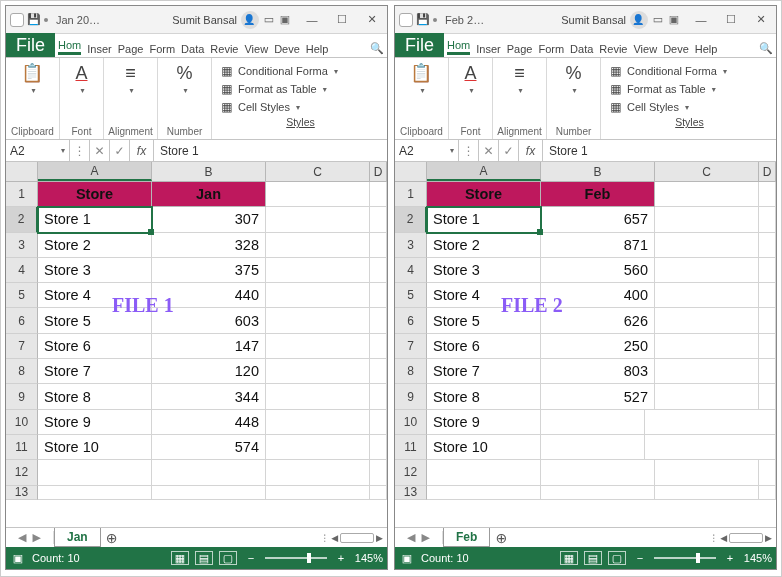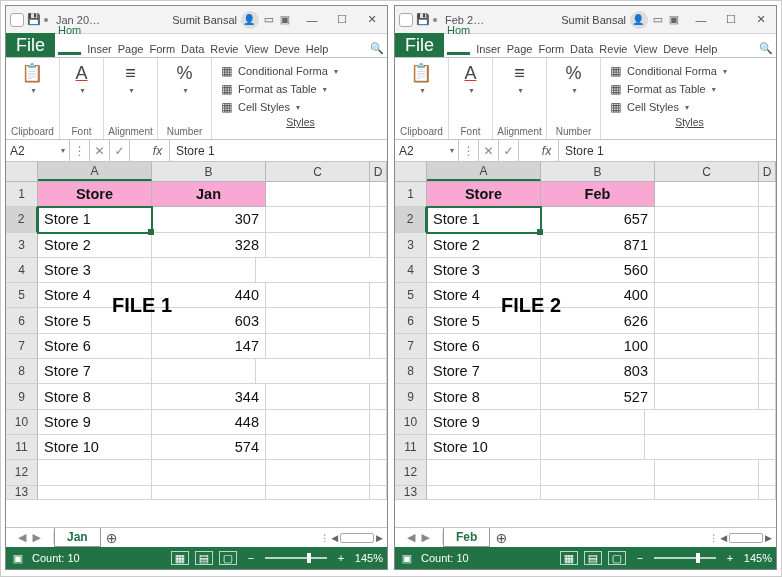--- a/index.html
+++ b/index.html
@@ -58,21 +58,21 @@
     background:#217346;
     color:#fff;
     height:24px;
     display:flex;align-items:center;
     padding:0 10px;
     font-size:18px;
   }
   .tab { padding:0 3px 2px 3px; height:24px; display:flex; align-items:flex-end;}
   .tab.active { color:#217346; }
   .tab.active::after { }
-  .tab.active .u { border-bottom:3px solid #217346; padding-bottom:16px;}
+  .tab.active .u { border-bottom:3px solid #217346; padding-bottom:1px;}
   .tabs .spacer { flex:1; }
   
   .ribbon {
     height:82px;
     border-bottom:1px solid #c5c5c5;
     display:flex;
     font-size:10.5px;
     color:#444;
   }
   .group {
@@ -94,50 +94,51 @@
     height:22px;
     border-bottom:1px solid #c5c5c5;
     display:flex;
     align-items:stretch;
     font-size:12px;
     color:#333;
   }
   .name-box { width:64px;border-right:1px solid #c5c5c5;display:flex;align-items:center;padding:0 4px;justify-content:space-between;}
   .name-box .dd { font-size:8px;color:#666;}
   .fn-btn { width:20px;border-right:1px solid #c5c5c5;display:flex;align-items:center;justify-content:center;color:#888;}
-  .fx { width:24px;display:flex;align-items:center;justify-content:center;font-style:italic;color:#555;border-right:1px solid #c5c5c5;margin-left:16px;}
+  .fx { width:24px;display:flex;align-items:center;justify-content:center;font-style:italic;color:#555;border-right:1px solid #c5c5c5;}
   .formula-in { flex:1;display:flex;align-items:center;padding:0 6px;}
   
   .colhdr { display:flex;height:20px;background:#e6e6e6;border-bottom:1px solid #b7b7b7;}
   .corner { width:32px;border-right:1px solid #b7b7b7;background:#e6e6e6;}
   .ch { display:flex;align-items:center;justify-content:center;border-right:1px solid #b7b7b7;color:#444;font-size:12px;}
   .ch.a ,.ch.b { width:114px }
   .ch.c { width:104px;}
   .ch.d { flex:1;}
   .colhdr .ch.sel { background:#d3d3d3; border-bottom:2px solid #217346; }
   
   .grid { flex:1; overflow:hidden; position:relative;}
   .row { display:flex;height:25.3px;}
   .rhdr { width:32px;background:#e6e6e6;border-right:1px solid #b7b7b7;border-bottom:1px solid #d0d0d0;display:flex;align-items:center;justify-content:center;font-size:12px;color:#444;}
   .rhdr.sel { background:#d3d3d3; border-right:2px solid #217346;}
   .cell { border-right:1px solid #d4d4d4;border-bottom:1px solid #d4d4d4;display:flex;align-items:center;padding:0 6px;font-size:14.5px;color:#111;}
   .cell.a ,.cell.b { width:114px;}
   .cell.c { width:104px;}
   .cell.d { flex:1;}
   .cell.b { justify-content:flex-end;}
-  .hdr-cell { background:#f9a8d4;font-weight:bold;justify-content:center;border-right:1px solid #b7b7b7;border-bottom:1px solid #b7b7b7;}
+  .hdr-cell { background:#be185d;font-weight:bold;justify-content:center;border-right:1px solid #b7b7b7;border-bottom:1px solid #b7b7b7;}
   .cell.selected { outline:2px solid #217346; outline-offset:-1px;}
   .cell.selected::after {
     content:''; position:absolute; width:6px;height:6px;background:#217346;right:-3px;bottom:-3px;
   }
   .cell.selected { position:relative;}
   
   .overlay-label {
-    position:absolute; font-size:20px; font-weight:bold; color:#000000;
+    position:absolute; font-size:20px; font-weight:bold; color:#8b5cf6;
     pointer-events:none;
+    font-family:Liberation Serif, serif;
   }
   
   .sheettabs {
     height:20px; display:flex; align-items:center; border-top:1px solid #c5c5c5; font-size:11px;
   }
   .sheettabs .nav { width:48px;display:flex;align-items:center;justify-content:center;gap:6px;color:#888;border-right:1px solid #ddd;}
   .sheet-tab { background:#fff;border:1px solid #9b9b9b;border-top:none;padding:1px 12px;height:19px;display:flex;align-items:center;color:#217346;font-weight:bold;font-size:12px;}
   .add-sheet { width:22px;height:22px;display:flex;align-items:center;justify-content:center;font-size:14px;color:#555;}
   .sheettabs .spacer { flex:1;}
   .st-scroll { display:flex;align-items:center;gap:2px;padding-right:4px;color:#666;font-size:9px;}
@@ -276,20 +277,21 @@
       <div class="row">
       <div class="rhdr ">3</div>
       <div class="cell a ">Store 2</div>
       <div class="cell b">328</div>
       <div class="cell c"></div>
       <div class="cell d"></div>
       </div>
       <div class="row">
       <div class="rhdr ">4</div>
       <div class="cell a ">Store 3</div>
+      <div class="cell b">375</div>
       <div class="cell c"></div>
       <div class="cell d"></div>
       </div>
       <div class="row">
       <div class="rhdr ">5</div>
       <div class="cell a ">Store 4</div>
       <div class="cell b">440</div>
       <div class="cell c"></div>
       <div class="cell d"></div>
       </div>
@@ -303,20 +305,21 @@
       <div class="row">
       <div class="rhdr ">7</div>
       <div class="cell a ">Store 6</div>
       <div class="cell b">147</div>
       <div class="cell c"></div>
       <div class="cell d"></div>
       </div>
       <div class="row">
       <div class="rhdr ">8</div>
       <div class="cell a ">Store 7</div>
+      <div class="cell b">120</div>
       <div class="cell c"></div>
       <div class="cell d"></div>
       </div>
       <div class="row">
       <div class="rhdr ">9</div>
       <div class="cell a ">Store 8</div>
       <div class="cell b">344</div>
       <div class="cell c"></div>
       <div class="cell d"></div>
       </div>
@@ -521,21 +524,21 @@
       <div class="row">
       <div class="rhdr ">6</div>
       <div class="cell a ">Store 5</div>
       <div class="cell b">626</div>
       <div class="cell c"></div>
       <div class="cell d"></div>
       </div>
       <div class="row">
       <div class="rhdr ">7</div>
       <div class="cell a ">Store 6</div>
-      <div class="cell b">100</div>
+      <div class="cell b">250</div>
       <div class="cell c"></div>
       <div class="cell d"></div>
       </div>
       <div class="row">
       <div class="rhdr ">8</div>
       <div class="cell a ">Store 7</div>
       <div class="cell b">803</div>
       <div class="cell c"></div>
       <div class="cell d"></div>
       </div>

